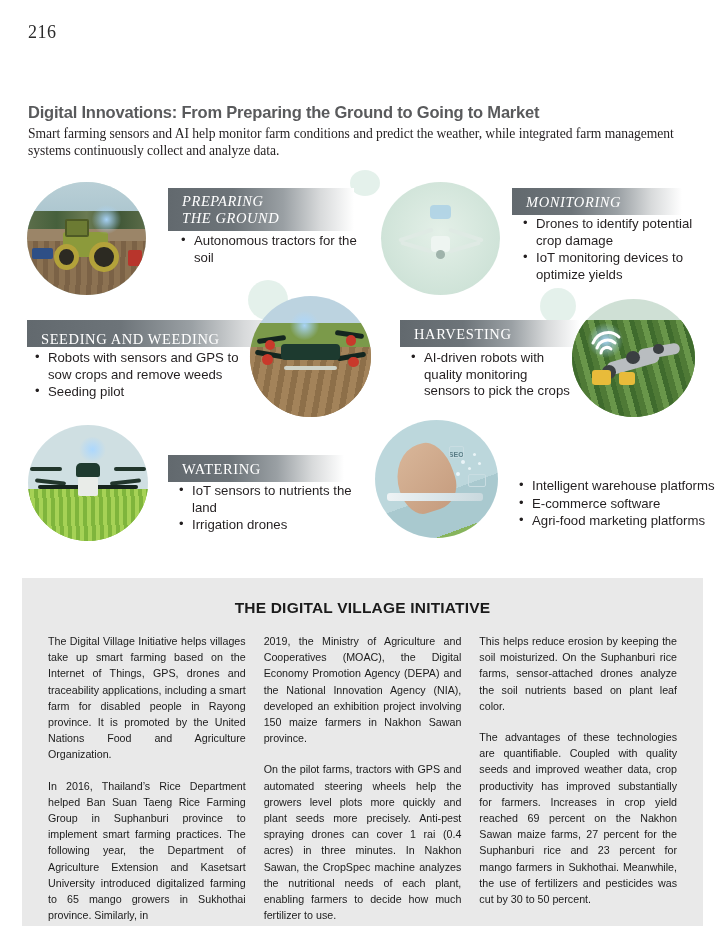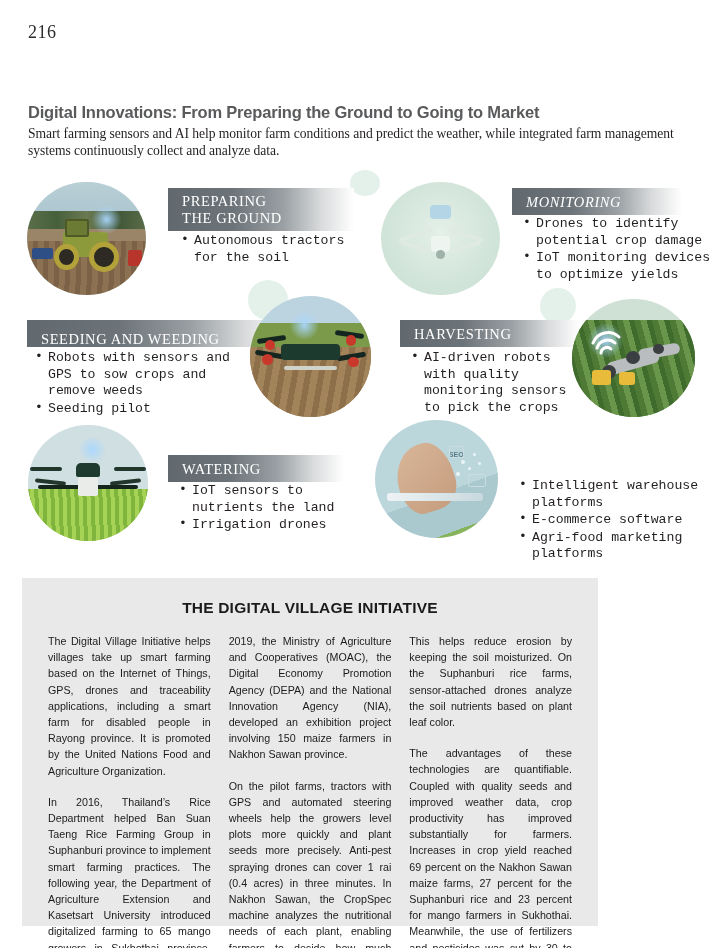--- a/index.html
+++ b/index.html
@@ -115,38 +115,38 @@
   .banner{
     position:absolute; height:27px;
     background:linear-gradient(90deg,#62696e 0%,#6d7479 35%,#9aa0a4 62%,#d8dadb 82%,#ffffff 100%);
     display:flex; align-items:center;
   }
   .banner-label{
     font-family:"Liberation Serif", serif;
     color:#ffffff; font-size:14.5px; letter-spacing:0.6px;
     padding-left:14px; white-space:pre-line; line-height:16px;
   }
-  .banner.two-line{ height:43px; }
+  .banner.two-line{ height:43px;font-style:italic; }
   .banner.two-line .banner-label{ line-height:17px; }
 
   
   .bullets{ position:absolute; }
   .bullets ul{ margin:0; padding:0; list-style:none; }
   .bullets li{
-    font-family:Liberation Mono, monospace;
+    font-family:Liberation Sans, sans-serif;
     font-size:13.2px; line-height:16.5px; color:#231f20;
     padding-left:14px; position:relative; margin-bottom:1px;
   }
   .bullets li::before{
     content:"•"; position:absolute; left:1px; top:-1px; font-size:13px; color:#231f20;
   }
 
   
   .panel{
-    position:absolute; left:22px; top:578px; width:576px; height:348px;
+    position:absolute; left:22px; top:578px; width:681px; height:348px;
     background:#e9e9e9;
   }
   .panel-title{
     font-family:"Liberation Sans", sans-serif;
     font-weight:bold; font-size:15.5px; color:#1b1b1b;
     text-align:center; letter-spacing:0.2px;
     margin:21px 0 0 0;
   }
   .columns{
     display:flex; gap:18px;

